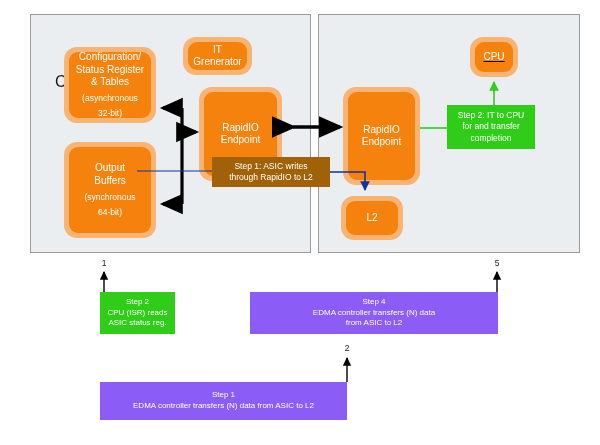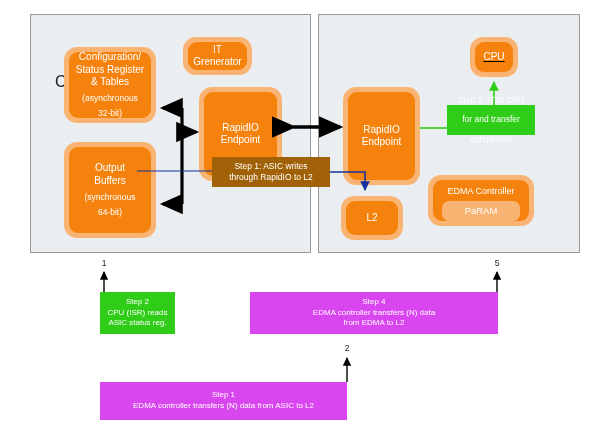--- a/index.html
+++ b/index.html
@@ -90,21 +90,21 @@
     position:absolute;
     box-sizing:border-box;
     display:flex;flex-direction:column;
     align-items:center;justify-content:center;
     text-align:right;
     color:#ffffff;
     font-size:8px;
     line-height:1.32;
   }
   .bar.green{background:#2fcc18;border-right:1px solid #ffffff;}
-  .bar.navy{background:#d946ef;}
+  .bar.navy{background:#8b5cf6;}
   .bar-line{display:block;}
 
   .marker-num{
     position:absolute;
     font-size:8.5px;
     color:#1a1a1a;
     text-align:center;
     width:14px;
   }
 </style>
@@ -166,28 +166,20 @@
       <span class="t-main">Endpoint</span>
     </div>
   </div>
 
   <div class="obox" style="left:341px;top:196px;width:62px;height:44px;">
     <div class="inner">
       <span class="t-main">L2</span>
     </div>
   </div>
 
-  <div class="obox param-wrap" style="left:428px;top:175px;width:106px;height:51px;">
-    <div class="inner">
-      <span class="t-small">EDMA Controller</span>
-      <div class="param-box">
-        <span>PaRAM</span>
-      </div>
-    </div>
-  </div>
 
   <svg id="wires" viewBox="0 0 600 445">
     <defs>
       <marker id="ah-black" markerWidth="7" markerHeight="7" refX="5.6" refY="3" orient="auto">
         <path d="M0,0 L6.4,3 L0,6 z" fill="#000000"></path>
       </marker>
       <marker id="ah-black-s" markerWidth="8" markerHeight="8" refX="6.2" refY="3.4" orient="auto">
         <path d="M0,0.2 L7.2,3.4 L0,6.6 z" fill="#000000"></path>
       </marker>
       <marker id="ah-navy" markerWidth="7" markerHeight="7" refX="5.4" refY="3" orient="auto">
@@ -227,41 +219,41 @@
       <path d="M497,292 L497,272" marker-end="url(#ah-black)"></path>
       <path d="M347,382 L347,358" marker-end="url(#ah-black)"></path>
     </g>
   </svg>
 
   <div class="callout navy" style="left:212px;top:157px;width:118px;height:30px;">
     <span class="bar-line">Step 1: ASIC writes</span>
     <span class="bar-line">through RapidIO to L2</span>
   </div>
 
-  <div class="callout green" style="left:447px;top:105px;width:88px;height:30px;gap:8px;">
+  <div class="callout green" style="left:447px;top:105px;width:88px;height:44px;">
     <span class="bar-line">Step 2: IT to CPU</span>
     <span class="bar-line">for and transfer</span>
     <span class="bar-line">completion</span>
   </div>
 
   <div class="marker-num" style="left:97px;top:258px;">1</div>
   <div class="marker-num" style="left:490px;top:258px;">5</div>
   <div class="marker-num" style="left:340px;top:343px;">2</div>
 
   <div class="bar green" style="left:100px;top:292px;width:76px;height:42px;">
     <span class="bar-line">Step 2</span>
     <span class="bar-line">CPU (ISR) reads</span>
     <span class="bar-line">ASIC status reg.</span>
   </div>
 
 
   <div class="bar navy" style="left:250px;top:292px;width:248px;height:42px;">
     <span class="bar-line">Step 4</span>
     <span class="bar-line">EDMA controller transfers (N) data</span>
-    <span class="bar-line">from EDMA to L2</span>
+    <span class="bar-line">from ASIC to L2</span>
   </div>
 
   <div class="bar navy" style="left:100px;top:382px;width:247px;height:38px;">
     <span class="bar-line">Step 1</span>
     <span class="bar-line">EDMA controller transfers (N) data from ASIC to L2</span>
   </div>
 
 </div>
 
 </body></html>

